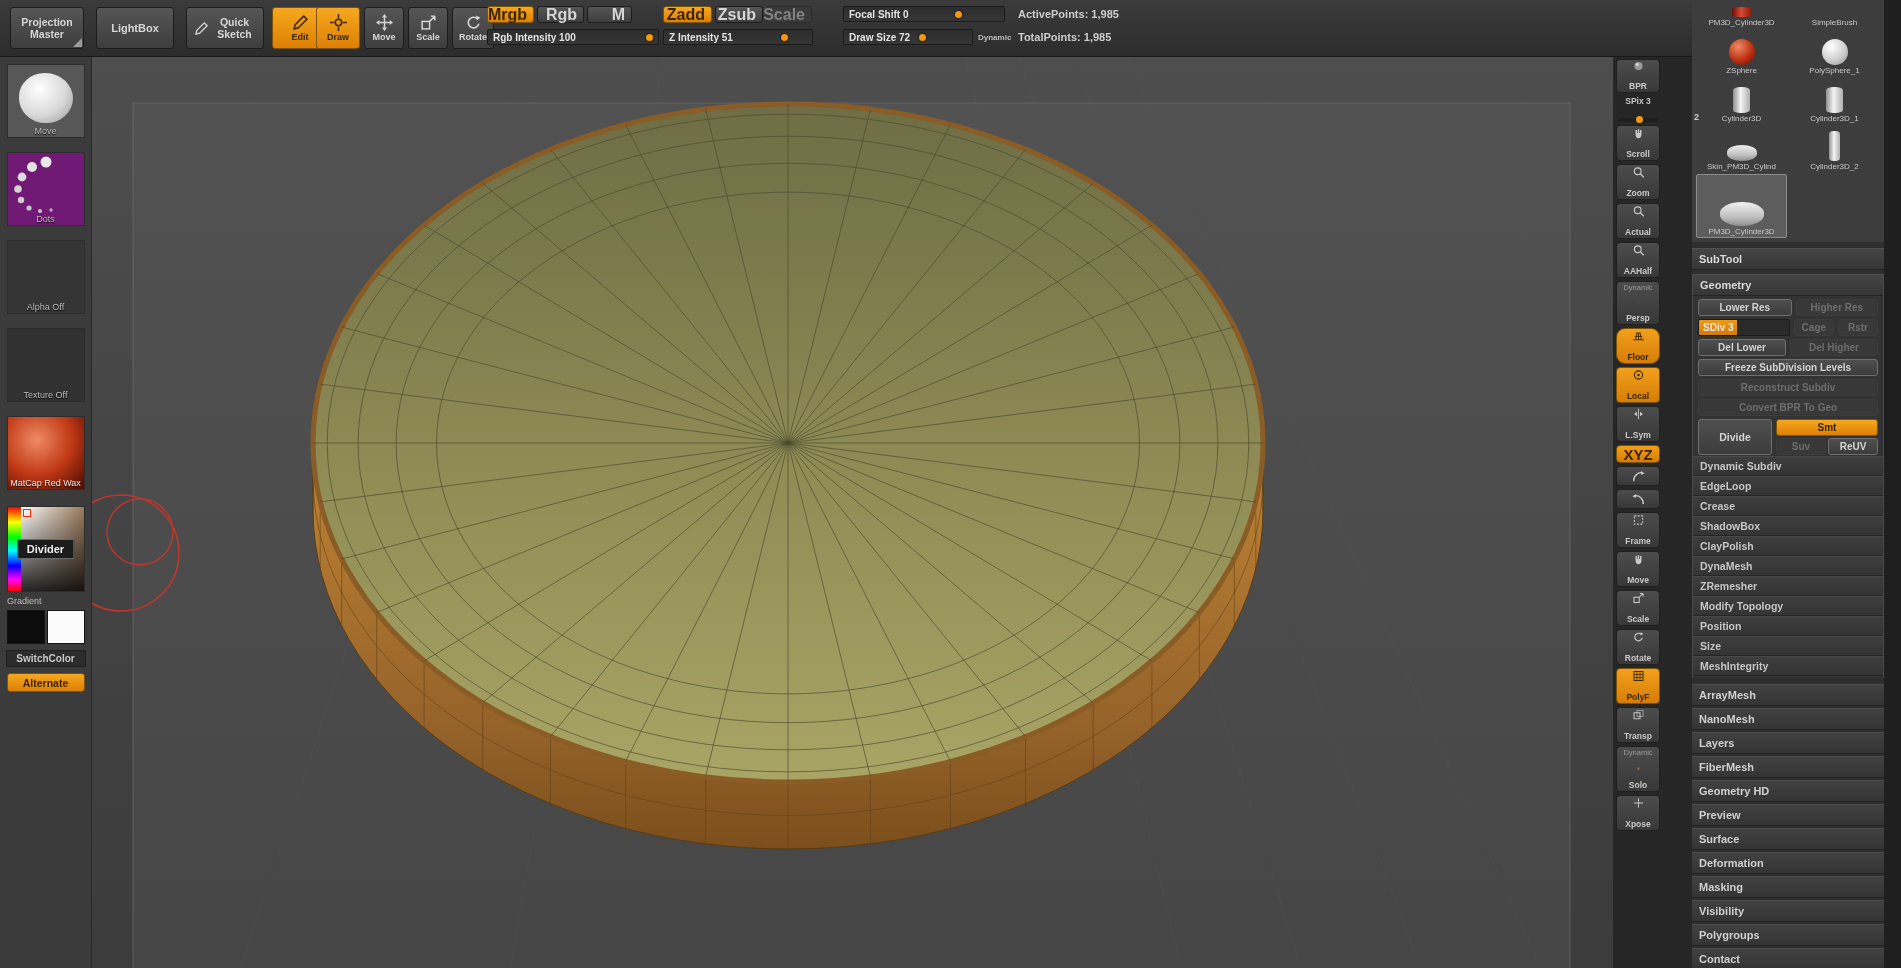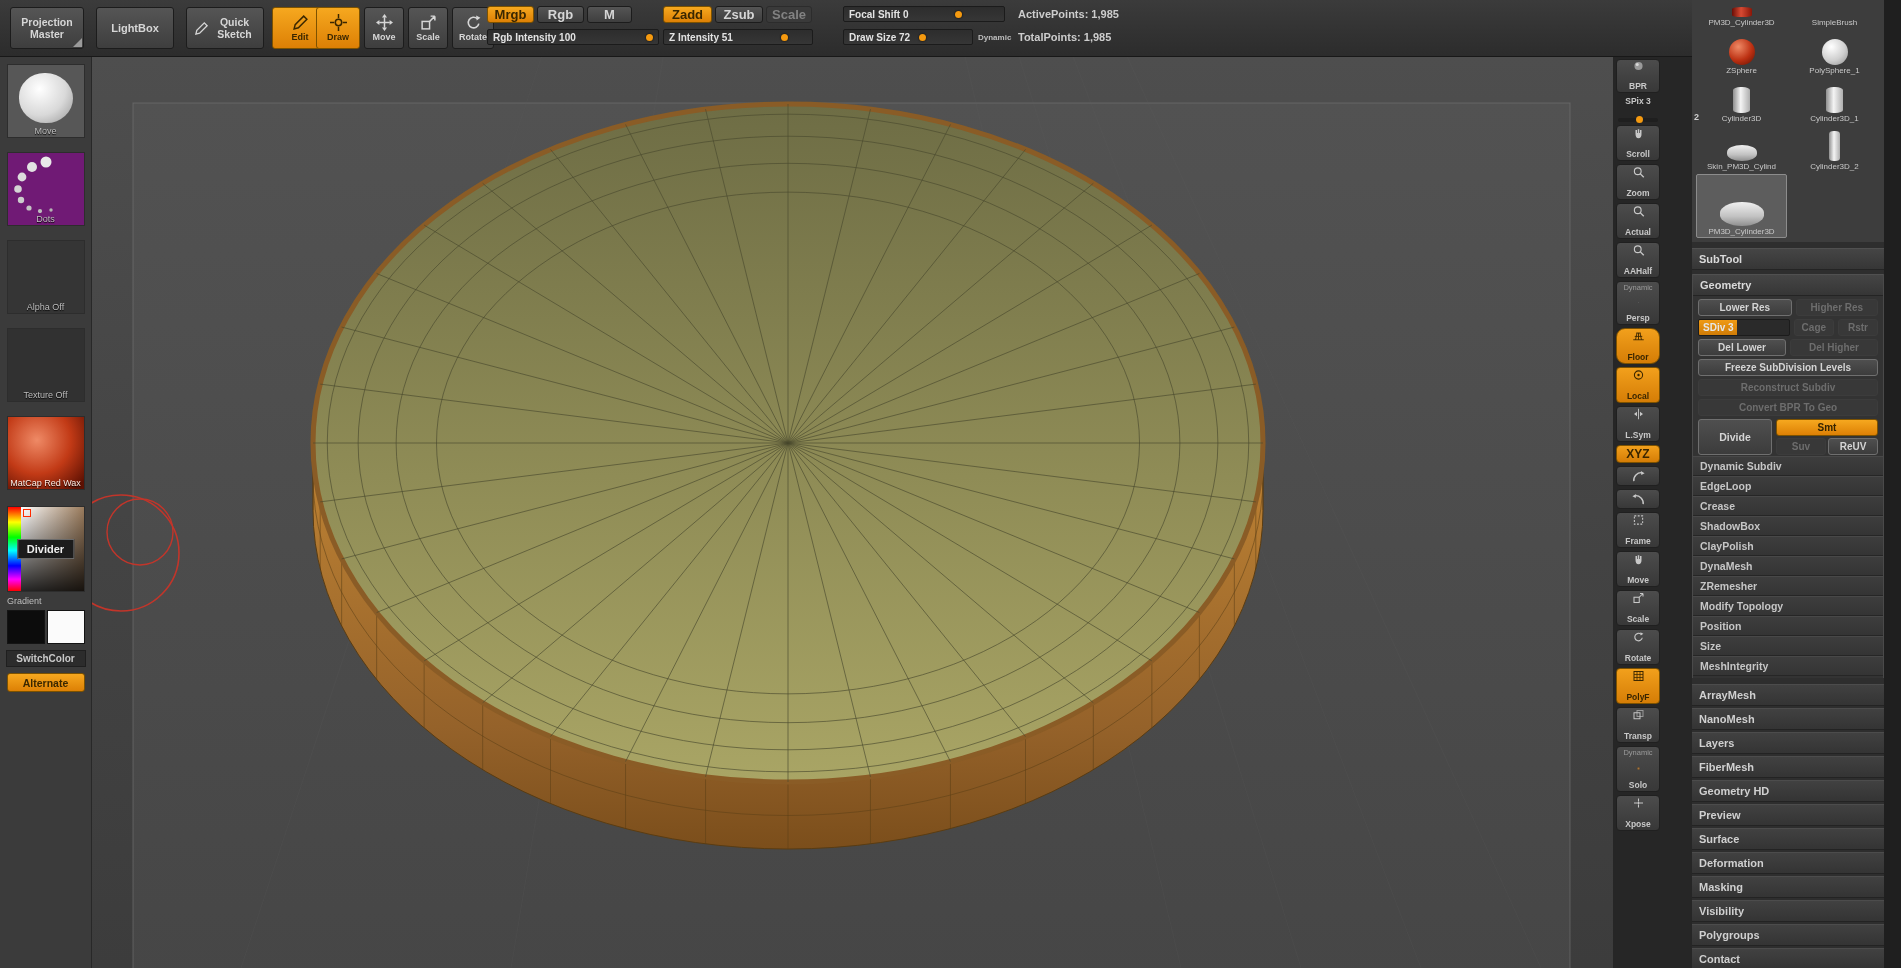--- a/index.html
+++ b/index.html
@@ -13,21 +13,21 @@
   .btn.dim{color:#828282;background:#3a3a3a;border-color:#2c2c2c;}
   svg.ic{display:block;}
 
   
   .topbar{position:absolute;left:0;top:0;width:1692px;height:56px;background:linear-gradient(#3b3b3b,#2c2c2c);
           border-bottom:1px solid #181818;z-index:5;}
   .tb{position:absolute;box-sizing:border-box;}
   .two-line{font-size:10.5px;line-height:12px;text-align:center;}
   .toolbtn{flex-direction:column;gap:1px;font-size:9px;}
   .toolbtn svg{width:17px;height:17px;}
-  .modebtn{font-size:13px;}
+  .modebtn{font-size:16px;justify-content:flex-end;}
   .fold{position:absolute;right:1px;bottom:1px;width:0;height:0;border-style:solid;border-width:0 0 9px 9px;border-color:transparent transparent #9a9a9a transparent;}
   .zslider{position:absolute;box-sizing:border-box;background:linear-gradient(#2d2d2d,#363636);border:1px solid #1b1b1b;border-radius:2px;
            color:#e3e3e3;font-size:10px;font-weight:bold;display:flex;align-items:center;padding:0 5px;overflow:visible;}
   .zslider .dot{position:absolute;top:50%;margin-top:-3.5px;width:7px;height:7px;border-radius:50%;background:#f59a10;box-shadow:0 0 2px #000;}
   .points{position:absolute;color:#cdcdcd;font-size:11px;font-weight:bold;white-space:nowrap;}
   .dyn-tag{position:absolute;color:#bdbdbd;font-size:8px;font-weight:bold;}
 
   
   .tray{position:absolute;left:0;top:56px;width:91px;height:912px;background:#3b3b3b;border-right:1px solid #282828;z-index:4;}
   .tray-item{width:78px;margin:0 auto;position:relative;border:1px solid #2d2d2d;background:#454545;box-sizing:border-box;}
@@ -465,21 +465,21 @@
           </svg>
         <span class="sl">Local</span>
       </button>
       <button class="sbtn" style="height:36px;">
         <svg>
             <use href="#i-sym"></use>
           </svg>
         <span class="sl">L.Sym</span>
       </button>
       <button class="sbtn orange" style="height:18px;">
-        <span class="sl" style="font-size:12px;">XYZ</span>
+        <span class="sl" style="font-size:15px;">XYZ</span>
       </button>
       <button class="sbtn" style="height:20px;">
         <svg>
             <use href="#i-arc"></use>
           </svg>
       </button>
       <button class="sbtn" style="height:20px;">
         <svg style="transform:scaleX(-1);">
             <use href="#i-arc"></use>
           </svg>

